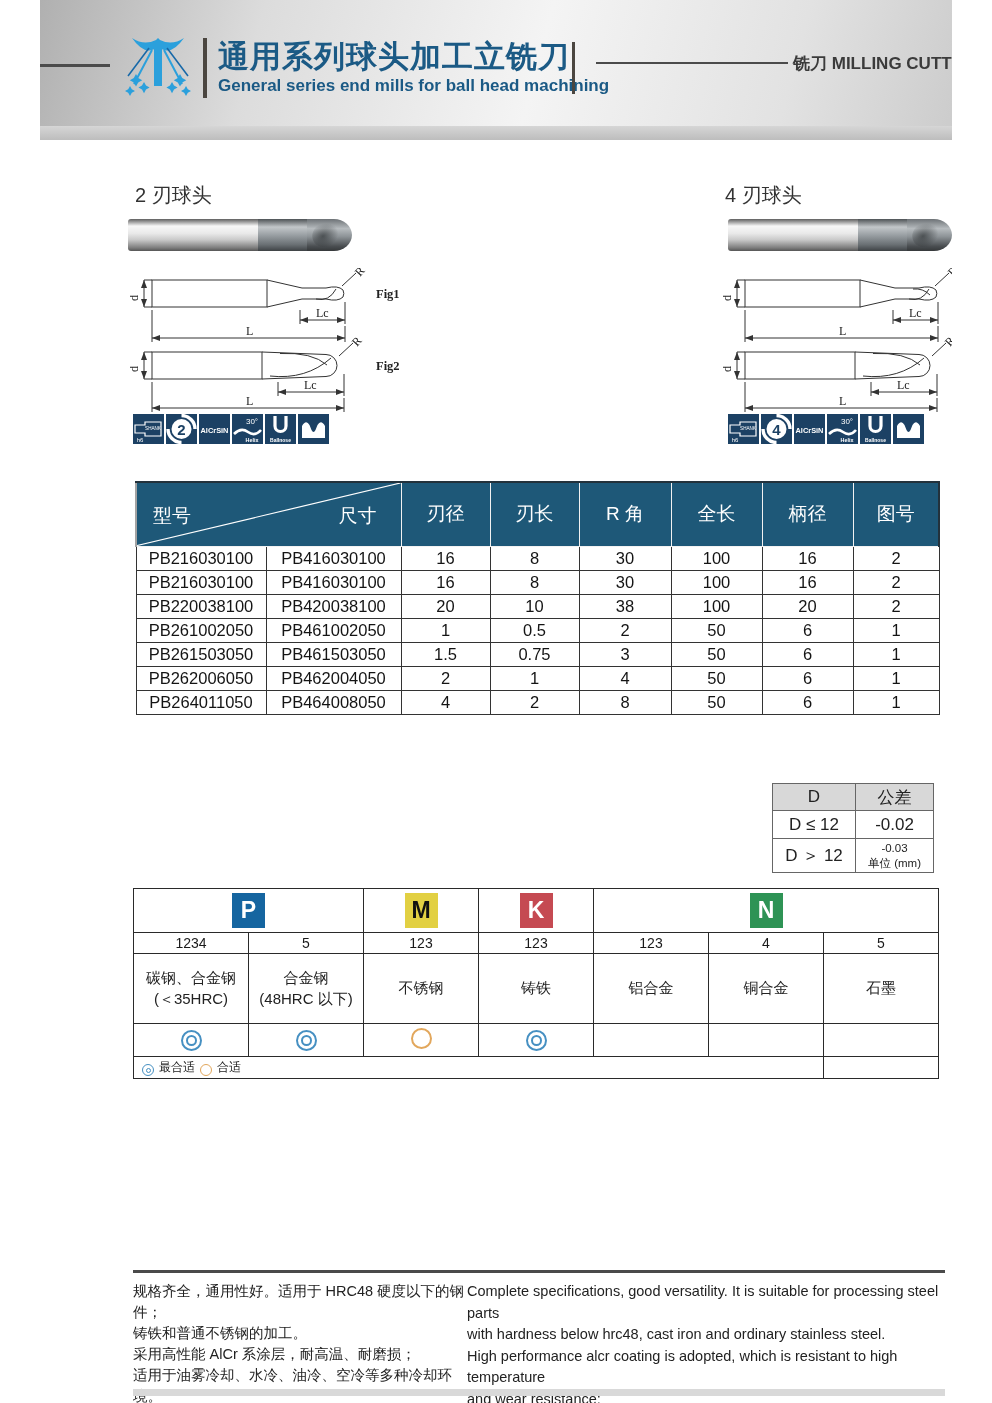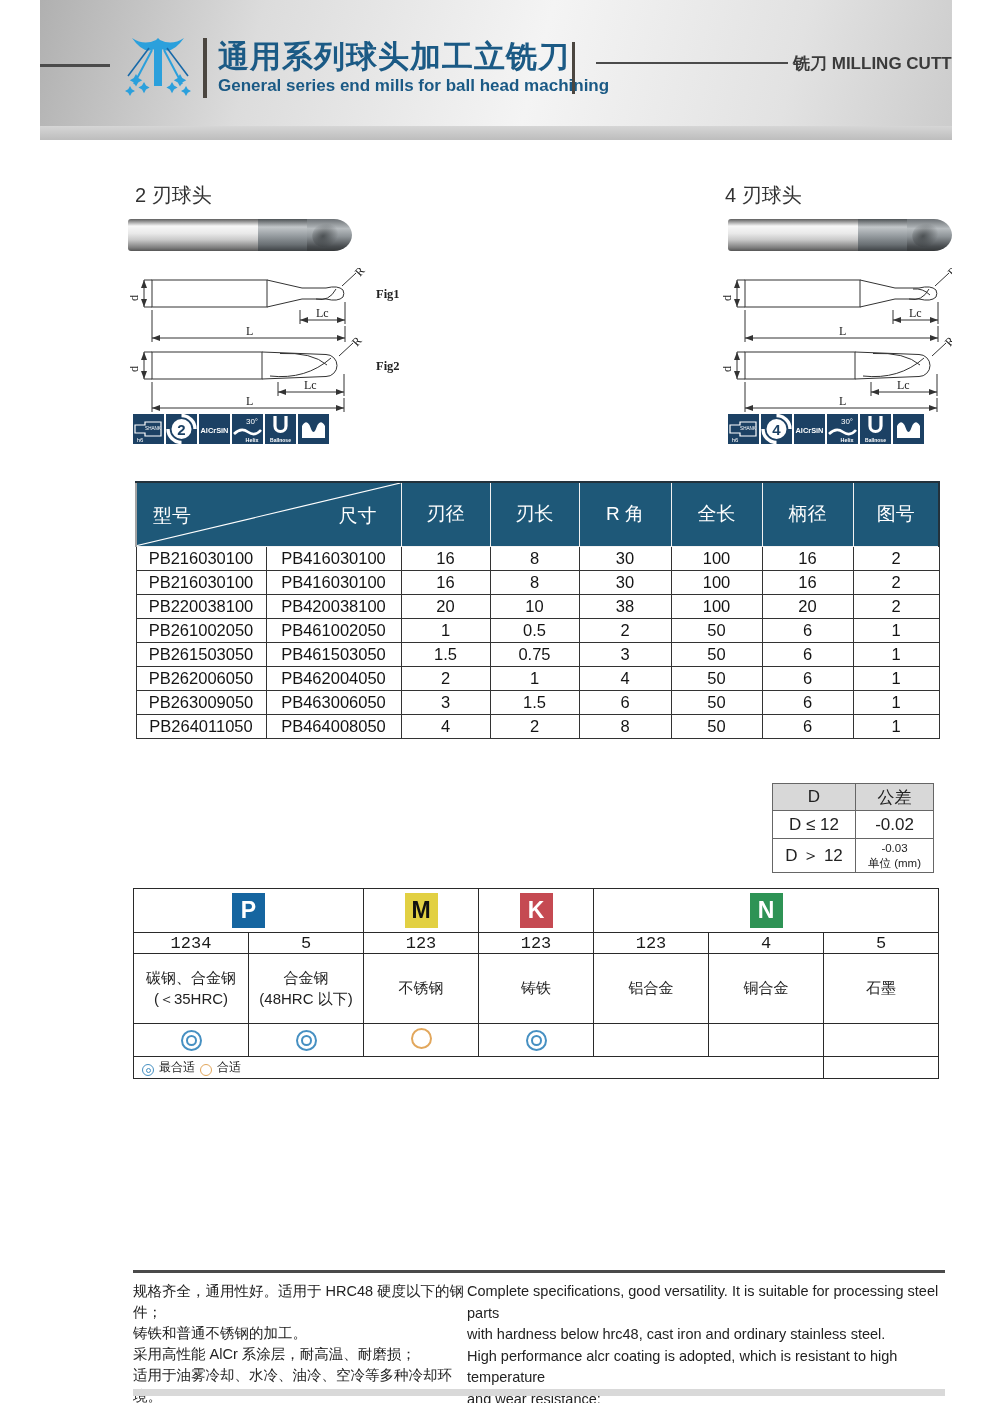--- a/index.html
+++ b/index.html
@@ -71,21 +71,21 @@
   .tol-table .tol-head td { background:#d8d8d8; height:27px; }
   .tol-table .r1 td { height:28px; }
   .tol-table .r2 td { height:34px; }
   .tol-small { font-size:11.5px; line-height:1.25; display:block; }
 
   
   .mat-table { position:absolute; left:93px; top:888px; width:805px; border-collapse:collapse; table-layout:fixed; }
   .mat-table td { border:1px solid #2a2a2a; text-align:center; vertical-align:middle; background:#fff; }
   .mat-table .grp td { height:44px; }
   .mat-badge { display:inline-block; width:33px; height:35px; line-height:35px; font-size:23px; font-weight:bold; text-align:center; }
-  .mat-table .nums td { height:21px; font-family:Liberation Mono, monospace; font-size:17px; }
+  .mat-table .nums td { height:21px; font-family:Liberation Sans, sans-serif; font-size:14px; }
   .mat-table .mats td { height:70px; font-size:15px; line-height:1.35; white-space:pre-line; color:#222; }
   .mat-table .suit td { height:33px; }
   .ring-best { display:inline-flex; align-items:center; justify-content:center; width:21px; height:21px; border-radius:50%; border:2px solid #4690c2; }
   .ring-best i { display:block; width:11px; height:11px; border-radius:50%; border:2px solid #4690c2; }
   .ring-good { display:inline-block; width:21px; height:21px; border-radius:50%; border:2px solid #e2a75c; }
   .mat-table .legend td { height:22px; text-align:left; padding-left:8px; font-size:12px; color:#222; }
   .legend-inner { display:inline-flex; align-items:flex-end; gap:5px; }
   .ring-best.sm { width:12px; height:12px; border-width:1.5px; } .ring-best.sm i { width:5px; height:5px; border-width:1.5px; }
   .ring-good.sm { width:12px; height:12px; border-width:1.5px; }
 
@@ -386,30 +386,20 @@
           <td>PB262006050</td>
           <td>PB462004050</td>
           <td>2</td>
           <td>1</td>
           <td>4</td>
           <td>50</td>
           <td>6</td>
           <td>1</td>
         </tr>
         <tr>
-          <td>PB263009050</td>
-          <td>PB463006050</td>
-          <td>3</td>
-          <td>1.5</td>
-          <td>6</td>
-          <td>50</td>
-          <td>6</td>
-          <td>1</td>
-        </tr>
-        <tr>
           <td>PB264011050</td>
           <td>PB464008050</td>
           <td>4</td>
           <td>2</td>
           <td>8</td>
           <td>50</td>
           <td>6</td>
           <td>1</td>
         </tr>
       </tbody>

